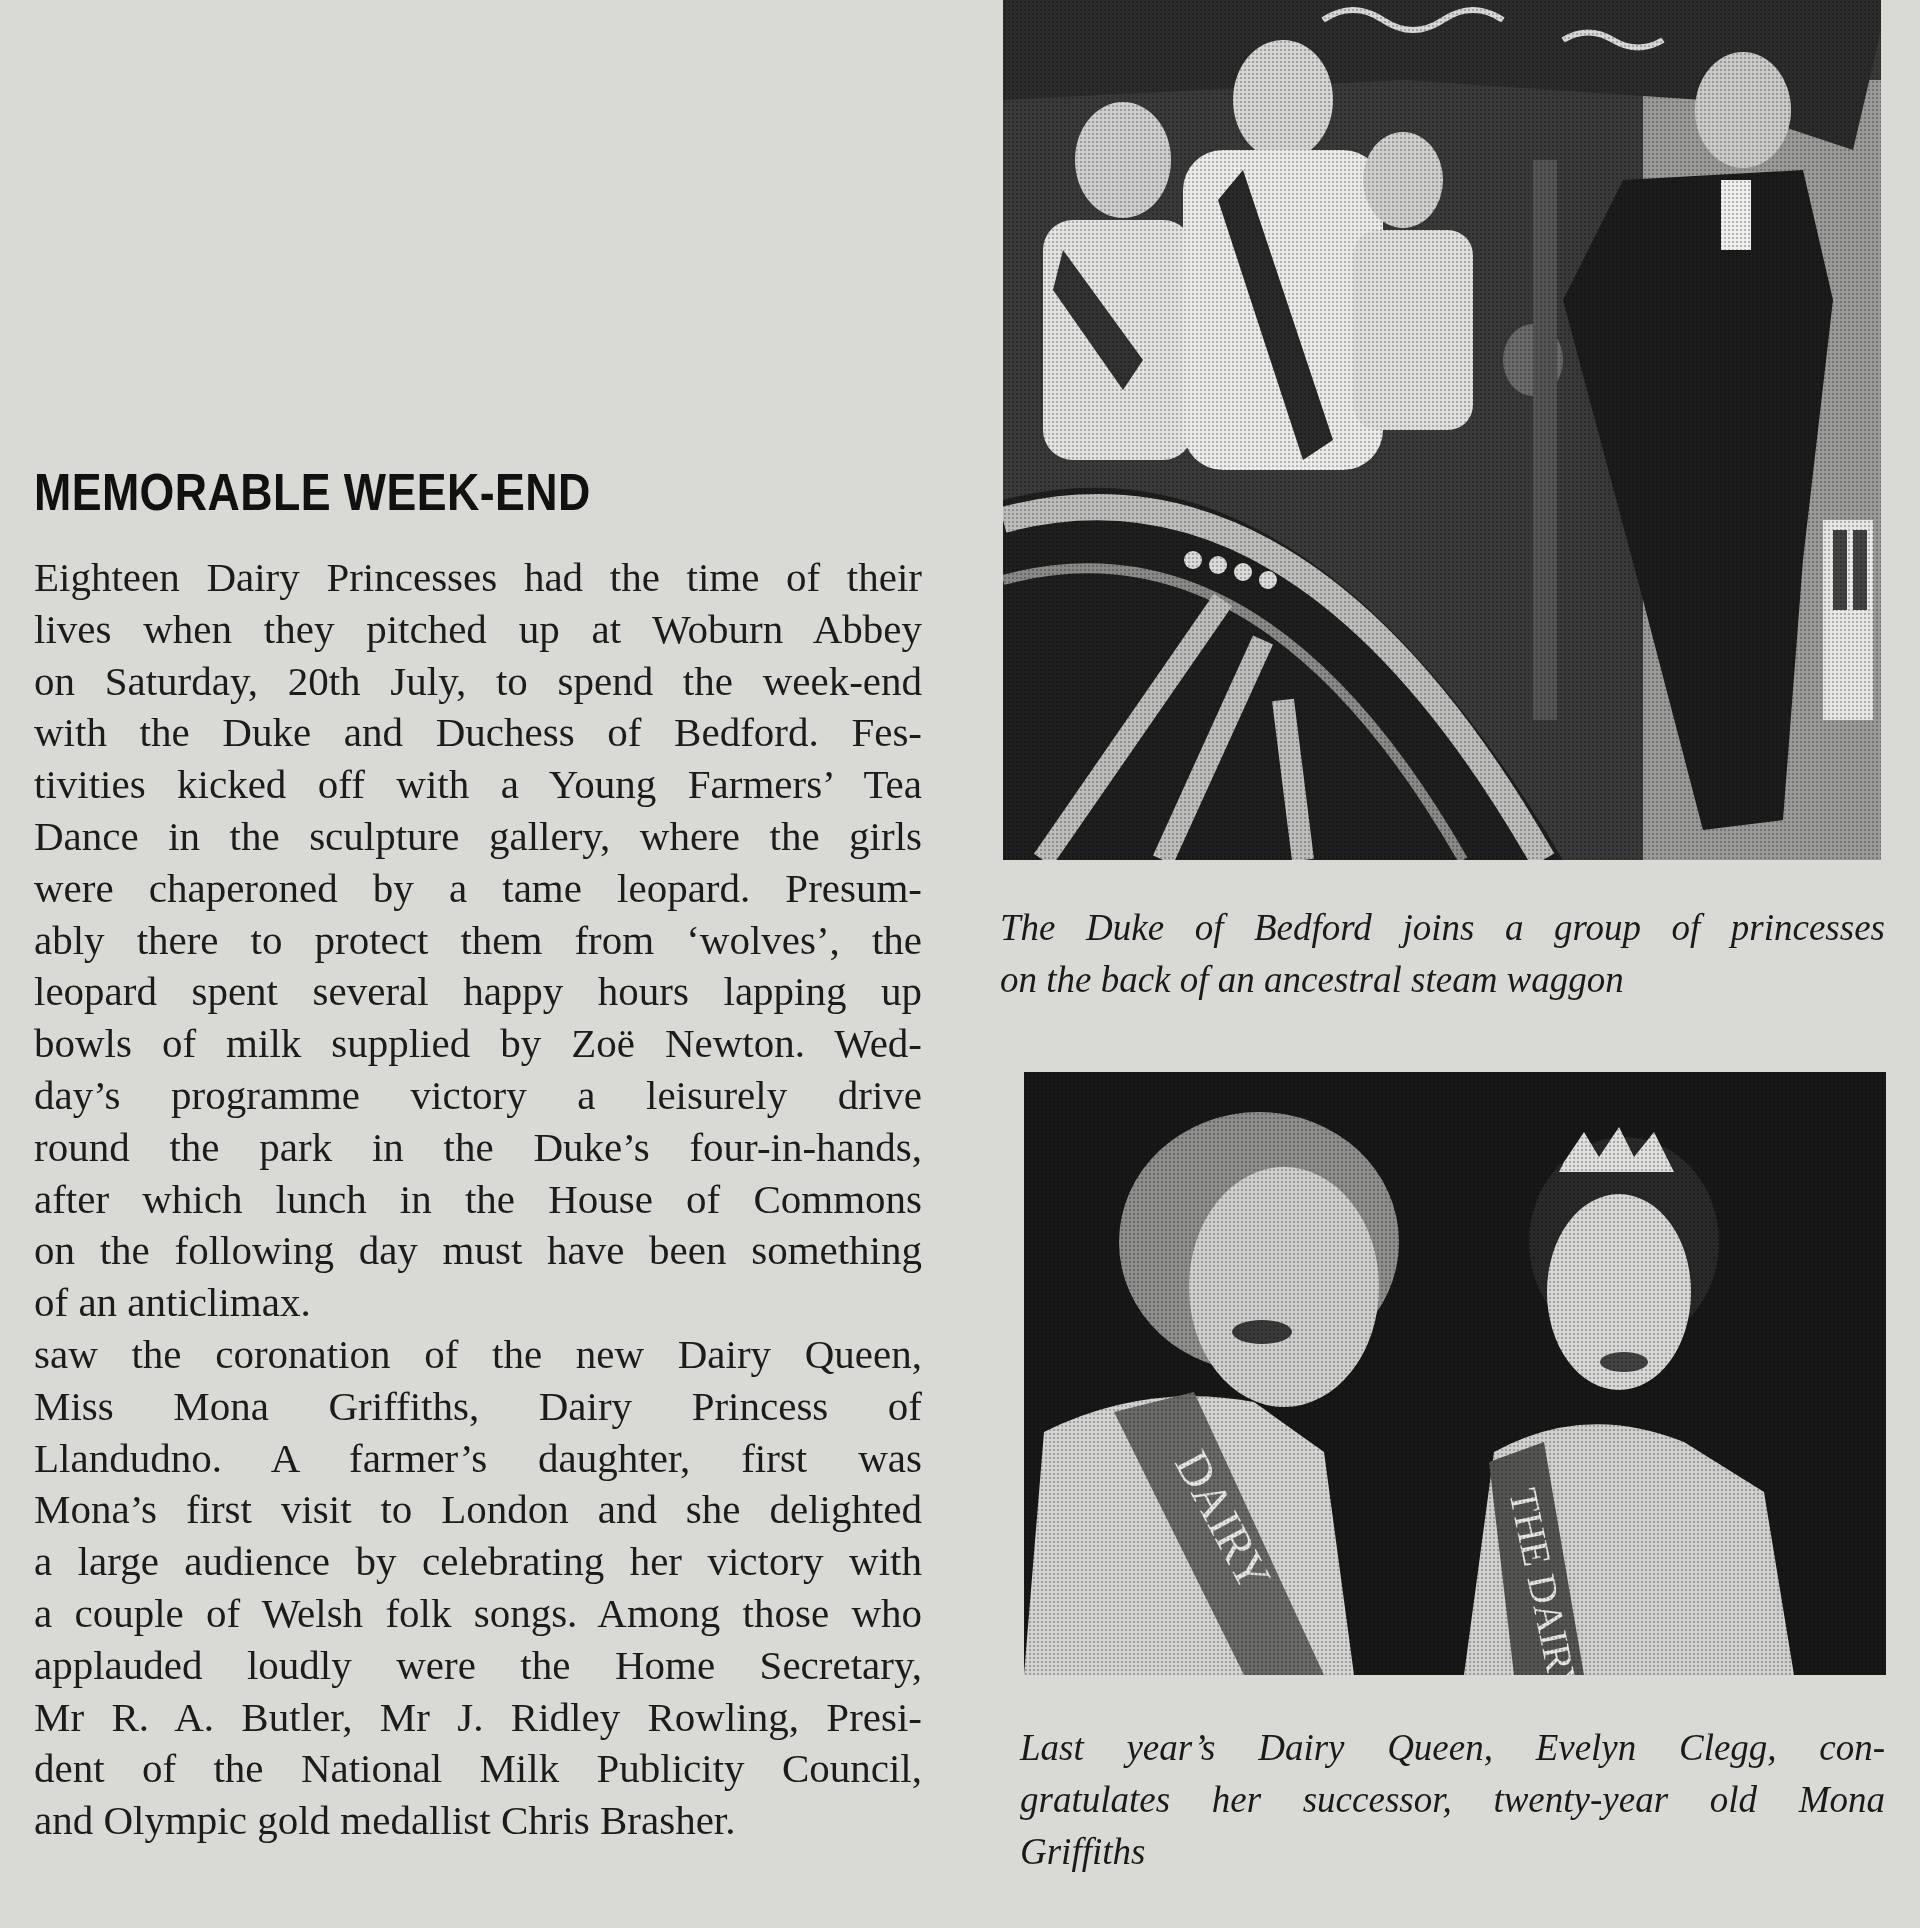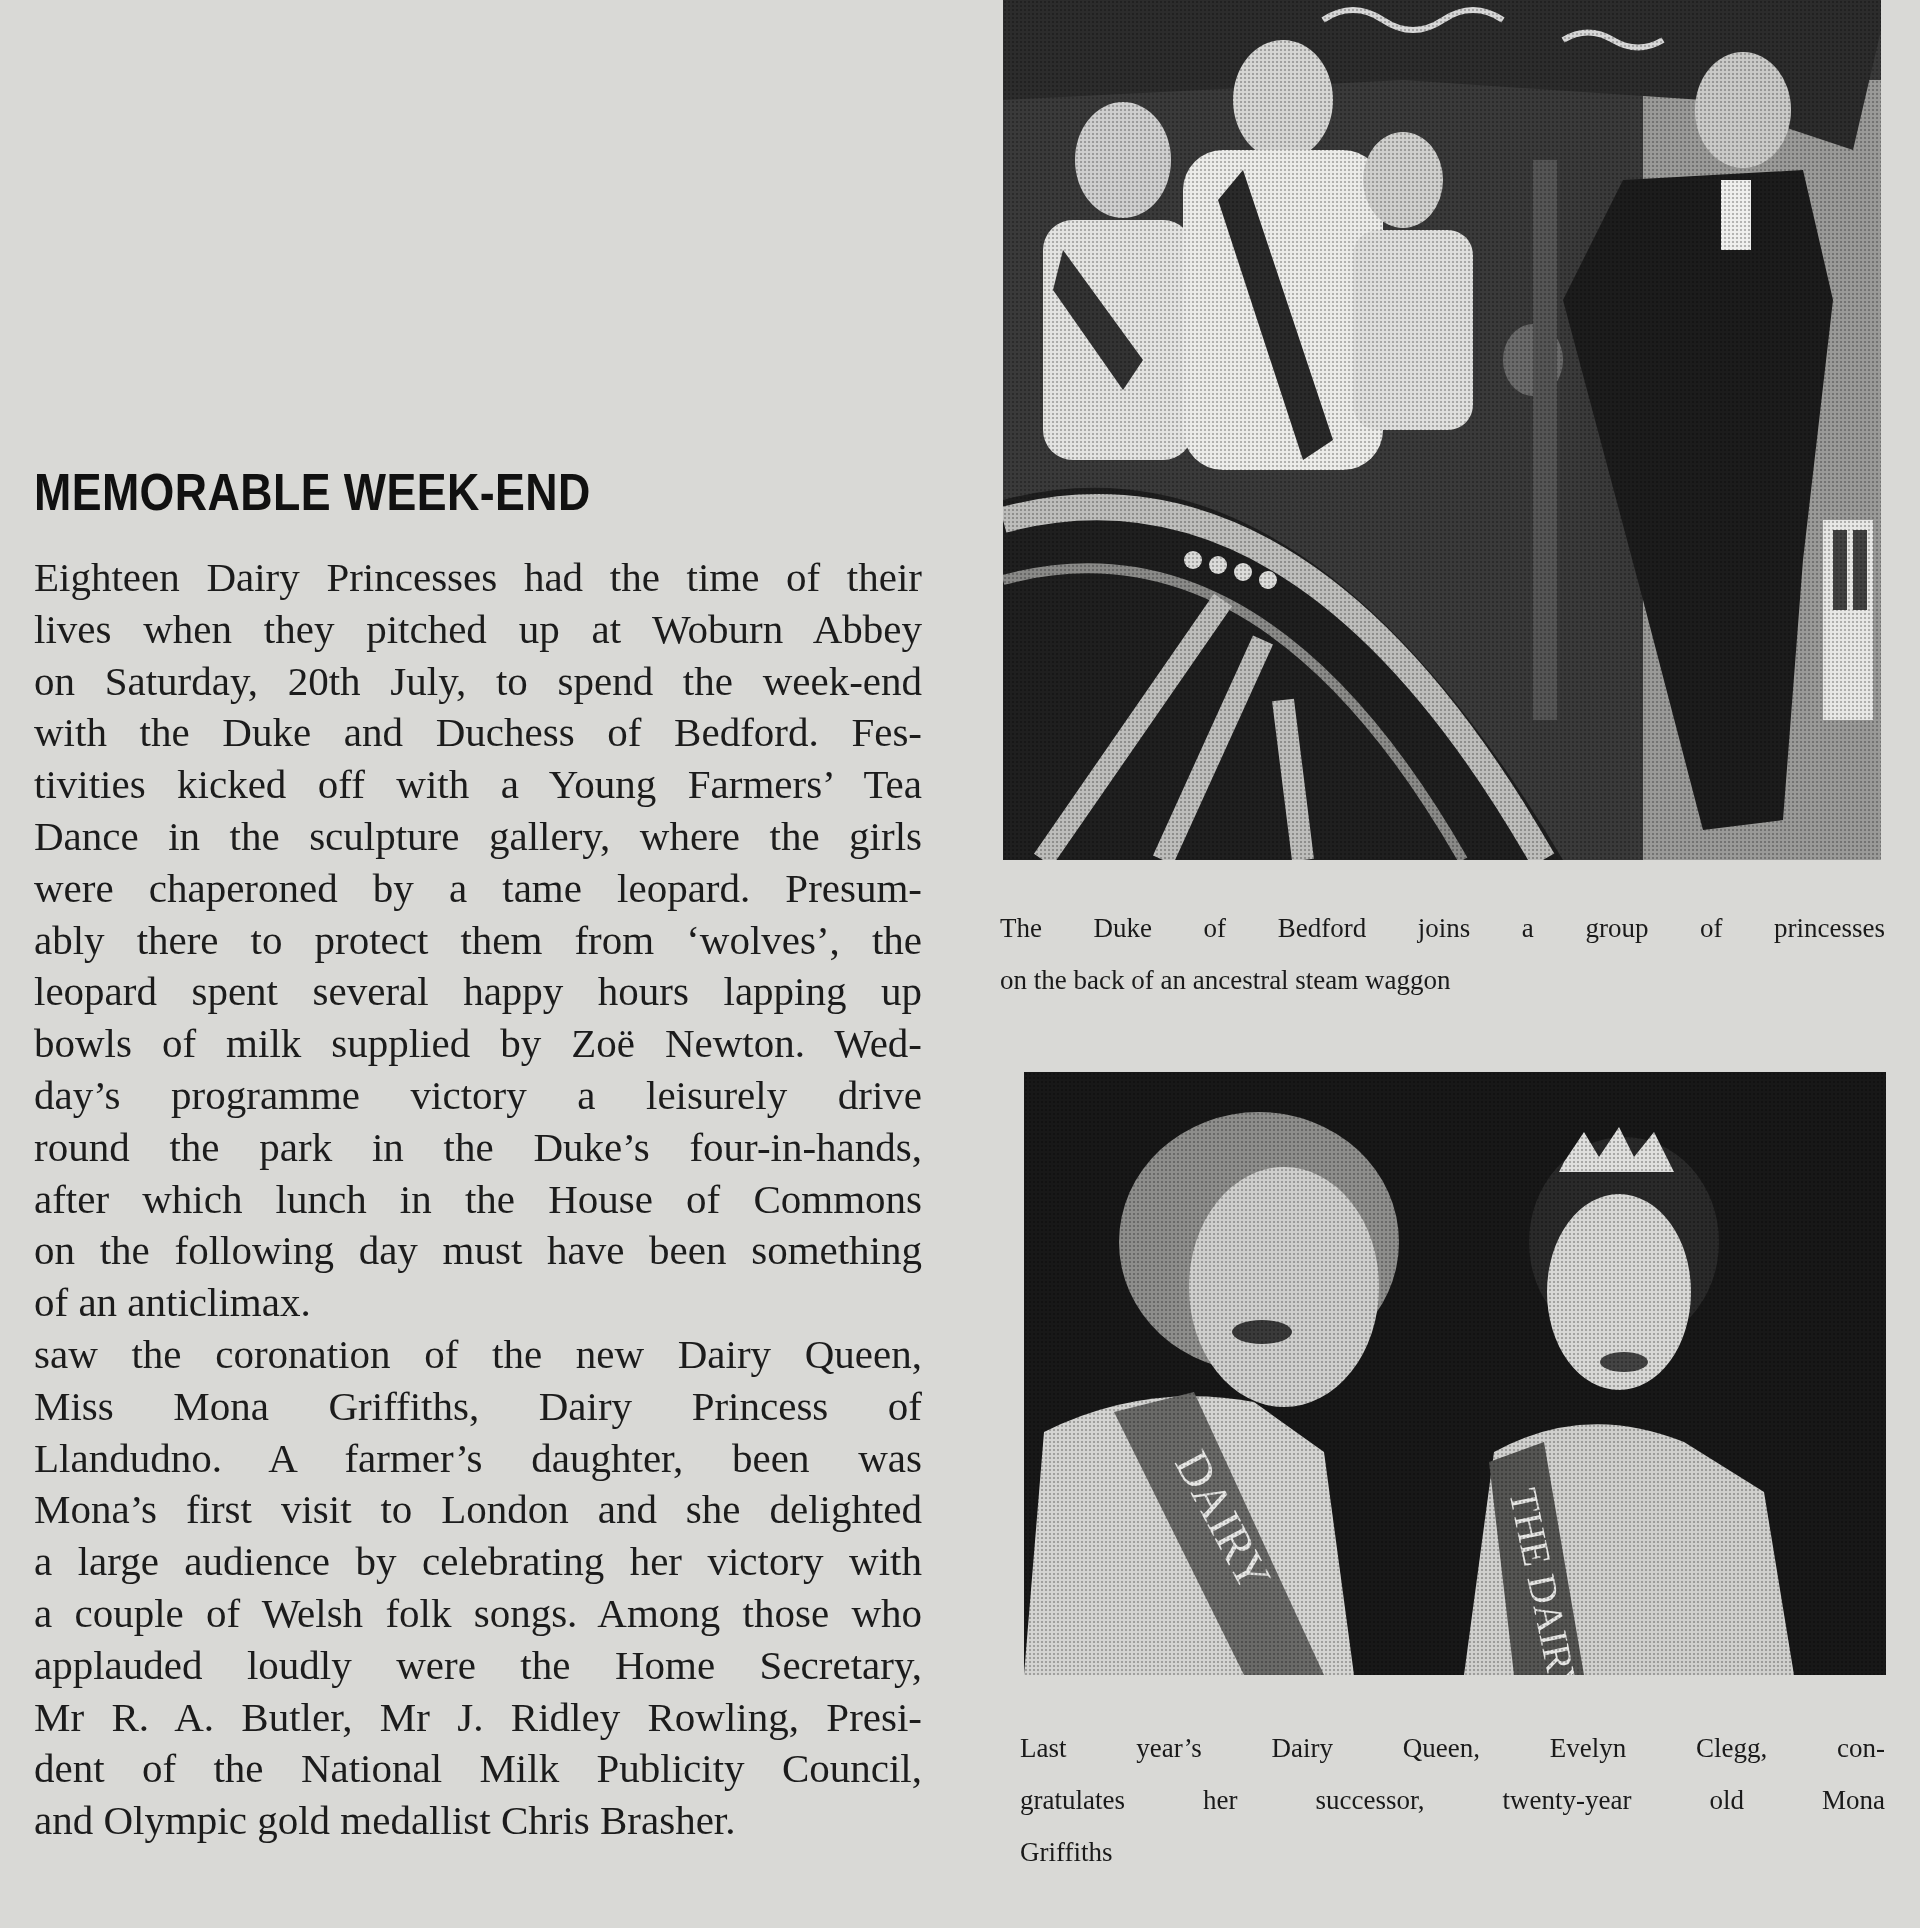--- a/index.html
+++ b/index.html
@@ -27,21 +27,21 @@
   .line.last { text-align-last:left; }
   .line.indent { padding-left:46px; }
   .para2 { margin-top:0; }
   .photo {
     position:absolute; overflow:hidden;
     background:#2a2a2a;
   }
   .photo1 { left:1003px; top:0; width:878px; height:860px; }
   .photo2 { left:1024px; top:1072px; width:862px; height:603px; background:#161616; }
   .caption {
-    position:absolute; font-size:27px;
+    position:absolute; font-style:italic; font-size:37px;
     color:#1a1a1a;
   }
   .caption .cl { display:block; height:52px; line-height:52px; white-space:nowrap; text-align:justify; text-align-last:justify; }
   .caption .cl.last { text-align-last:left; }
   .cap1 { left:1000px; top:902px; width:885px; }
   .cap2 { left:1020px; top:1722px; width:865px; }
   .halftone {
     position:absolute; inset:0;
     background-image: radial-gradient(rgba(0,0,0,0.25) 1px, transparent 1.6px);
     background-size:4px 4px; pointer-events:none;
@@ -66,21 +66,21 @@
     <span class="line">bowls of milk supplied by Zoë Newton. Wed-</span>
     <span class="line">day’s programme victory a leisurely drive</span>
     <span class="line">round the park in the Duke’s four-in-hands,</span>
     <span class="line">after which lunch in the House of Commons</span>
     <span class="line">on the following day must have been something</span>
     <span class="line last">of an anticlimax.</span>
   </div>
   <div class="para2">
     <span class="line">saw the coronation of the new Dairy Queen,</span>
     <span class="line">Miss Mona Griffiths, Dairy Princess of</span>
-    <span class="line">Llandudno. A farmer’s daughter, been was</span>
+    <span class="line">Llandudno. A farmer’s daughter, first was</span>
     <span class="line">Mona’s first visit to London and she delighted</span>
     <span class="line">a large audience by celebrating her victory with</span>
     <span class="line">a couple of Welsh folk songs. Among those who</span>
     <span class="line">applauded loudly were the Home Secretary,</span>
     <span class="line">Mr R. A. Butler, Mr J. Ridley Rowling, Presi-</span>
     <span class="line">dent of the National Milk Publicity Council,</span>
     <span class="line last">and Olympic gold medallist Chris Brasher.</span>
   </div>
 </div>
 

